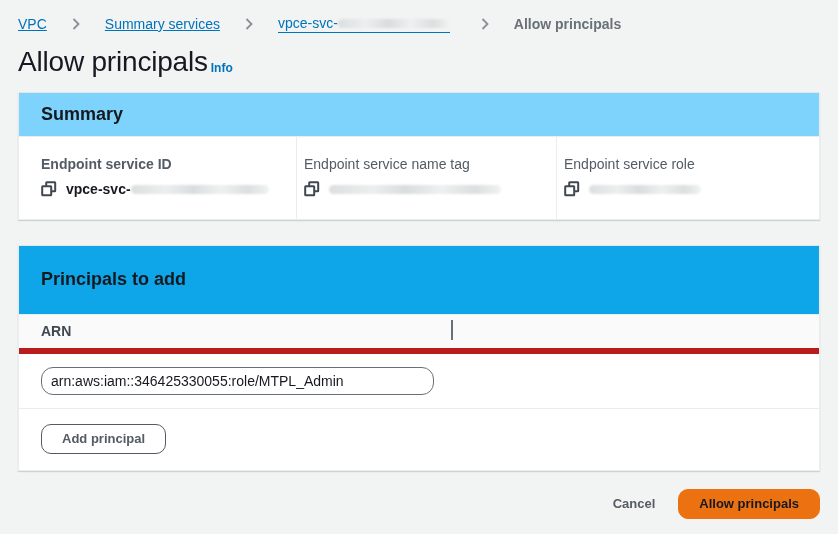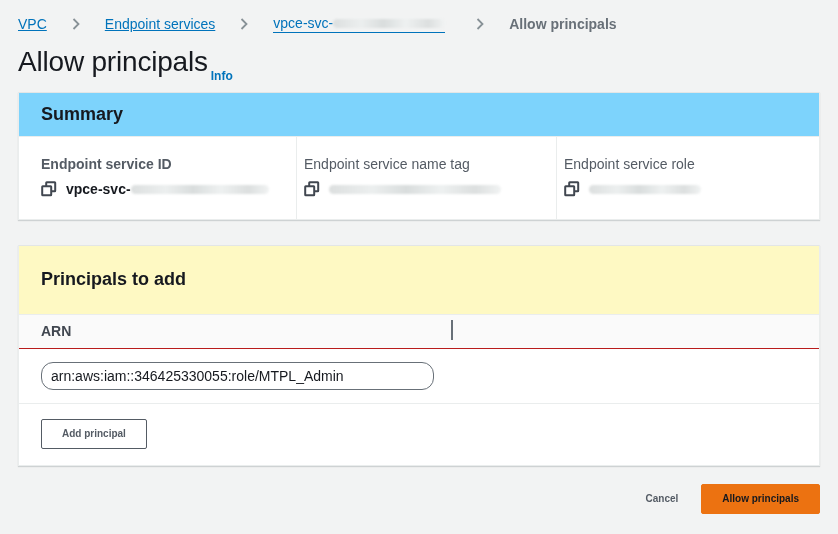--- a/index.html
+++ b/index.html
@@ -15,21 +15,21 @@
 
   
   .breadcrumb { display: flex; align-items: center; padding-top: 15px; font-size: 14px; gap: 25px; text-align: center; }
   .crumb-link { color: #0073bb; text-decoration: underline; cursor: pointer; white-space: nowrap; }
   .crumb-current { color: #687078; font-weight: 700; }
   .chev { display: inline-flex; align-items: center; }
 
   
   .page-title-row { display: flex; align-items: baseline; margin-top: 13px; }
   .page-title { font-size: 28px; font-weight: 400; color: #16191f; letter-spacing: -0.2px; }
-  .info-link { font-size: 12px; font-weight: 700; color: #0073bb; margin-left: 3px; cursor: pointer; position: relative; top: 9px; }
+  .info-link { font-size: 12px; font-weight: 700; color: #0073bb; margin-left: 3px; cursor: pointer; position: relative; top: 1px; }
 
   
   .card {
     background: #fff;
     border: 1px solid #eaeded;
     border-top-color: #e3e6e6;
     box-shadow: 0 1px 1px 0 rgba(0,28,36,0.15);
     border-radius: 0;
   }
   .card-header-band {
@@ -56,26 +56,26 @@
     display: inline-block;
     height: 9px;
     border-radius: 5px;
     background: linear-gradient(90deg, #dcdfdf 0%, #ecefef 25%, #d9dddd 45%, #eef1f1 65%, #dcdfdf 85%, #f1f3f3 100%);
     filter: blur(1.3px);
     vertical-align: baseline;
   }
 
   
   .principals-card { margin-top: 25px; }
-  .principals-header { padding: 23px 9px 24px 22px; background: #fef9c3; }
+  .principals-header { padding: 23px 9px 24px 22px; background: #0ea5e9; }
   .table-header-row {
     position: relative;
     background: #fafafa;
     border-top: 1px solid #eaeded;
-    border-bottom: 1px solid #b91c1c;
+    border-bottom: 6px solid #b91c1c;
     padding: 7px 22px 8px 22px;
   }
   .table-header-label { font-size: 14px; font-weight: 700; color: #414750; }
   .col-divider {
     position: absolute;
     left: 432px;
     top: 5px;
     width: 2px;
     height: 20px;
     background: #687078;
@@ -89,24 +89,24 @@
     padding: 0 9px;
     font-size: 14px;
     font-family: "Liberation Sans", "DejaVu Sans", sans-serif;
     color: #16191f;
     background: #fff;
     outline: none;
   }
   .button-row { padding: 15px 22px 16px 22px; }
   .btn {
     display: inline-block;
-    font-size: 10px;
+    font-size: 13px;
     font-weight: 700;
     font-family: "Liberation Sans", "DejaVu Sans", sans-serif;
-    border-radius: 2px;
+    border-radius: 10px;
     padding: 5px 20px 6px 20px;
     cursor: pointer;
     line-height: 17px;
   }
   .btn-secondary {
     background: #fff;
     border: 1px solid #545b64;
     color: #545b64;
   }
   .btn-primary {
@@ -135,21 +135,21 @@
 
 <div class="screen">
 
   <nav class="breadcrumb">
     <a class="crumb-link">VPC</a>
     <span class="chev">
       <svg width="8" height="12" viewBox="0 0 8 12">
           <path d="M1.5 1l5 5-5 5" fill="none" stroke="#879196" stroke-width="1.8"></path>
         </svg>
     </span>
-    <a class="crumb-link">Endpoint services</a>
+    <a class="crumb-link">Summary services</a>
     <span class="chev">
       <svg width="8" height="12" viewBox="0 0 8 12">
           <path d="M1.5 1l5 5-5 5" fill="none" stroke="#879196" stroke-width="1.8"></path>
         </svg>
     </span>
     <a class="crumb-link" style="text-decoration:none; border-bottom:1px solid #0073bb; padding-bottom:1px;"><span>vpce-svc-</span><span class="smudge" style="width:112px;"></span></a>
     <span class="chev" style="margin-left:6px;">
       <svg width="8" height="12" viewBox="0 0 8 12">
           <path d="M1.5 1l5 5-5 5" fill="none" stroke="#879196" stroke-width="1.8"></path>
         </svg>

